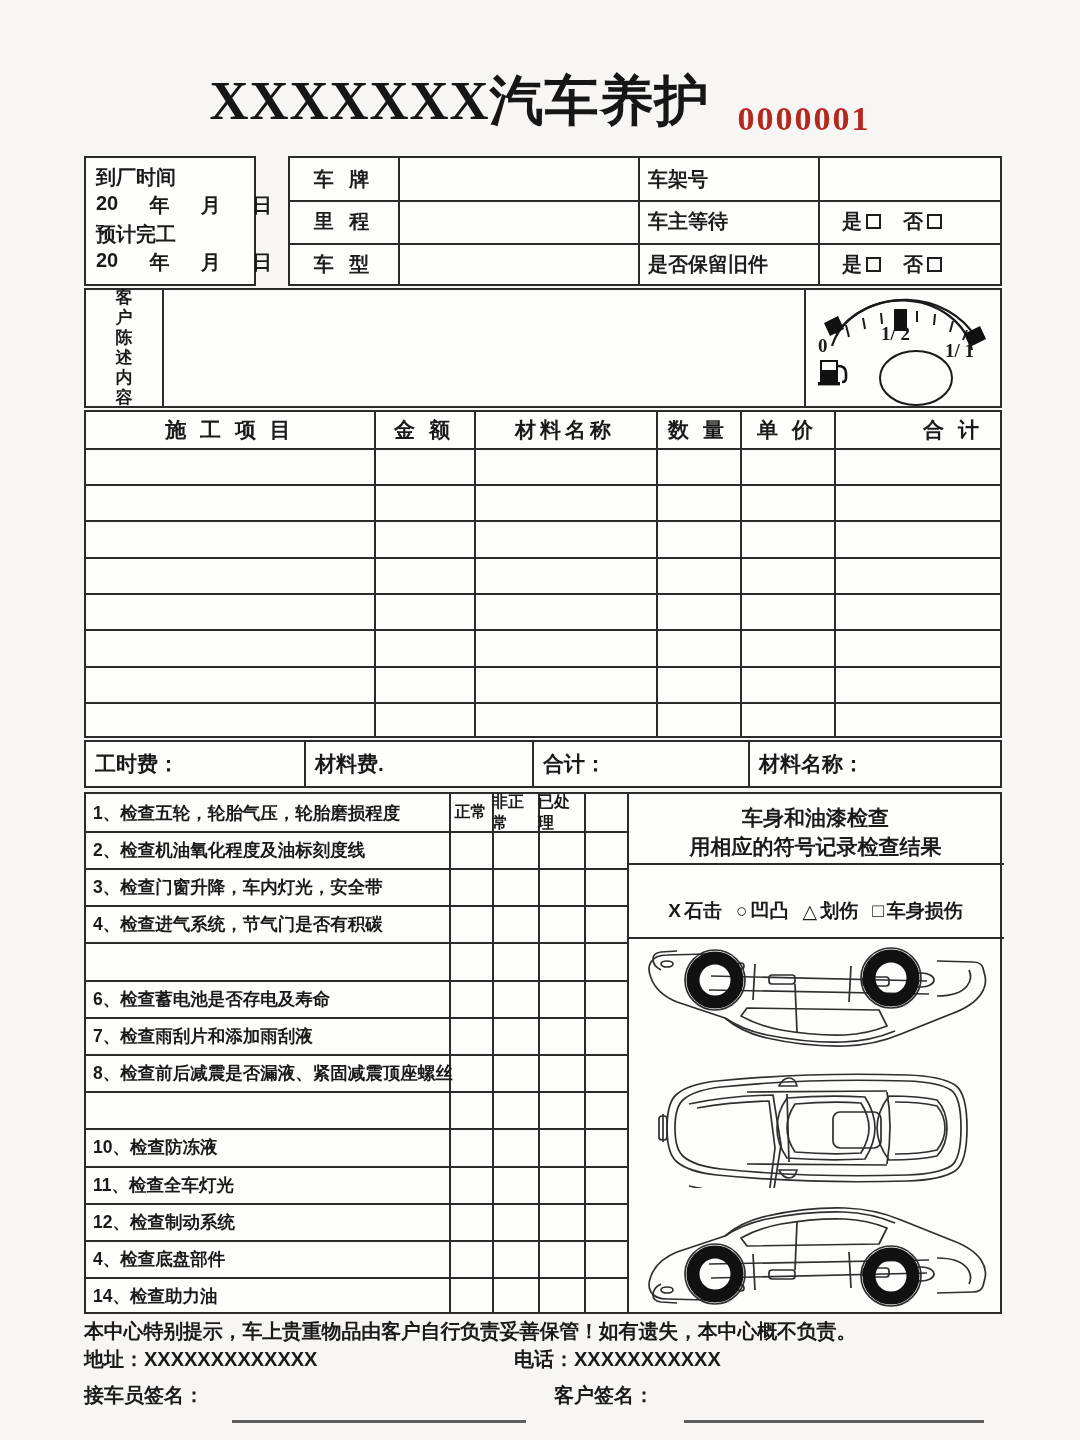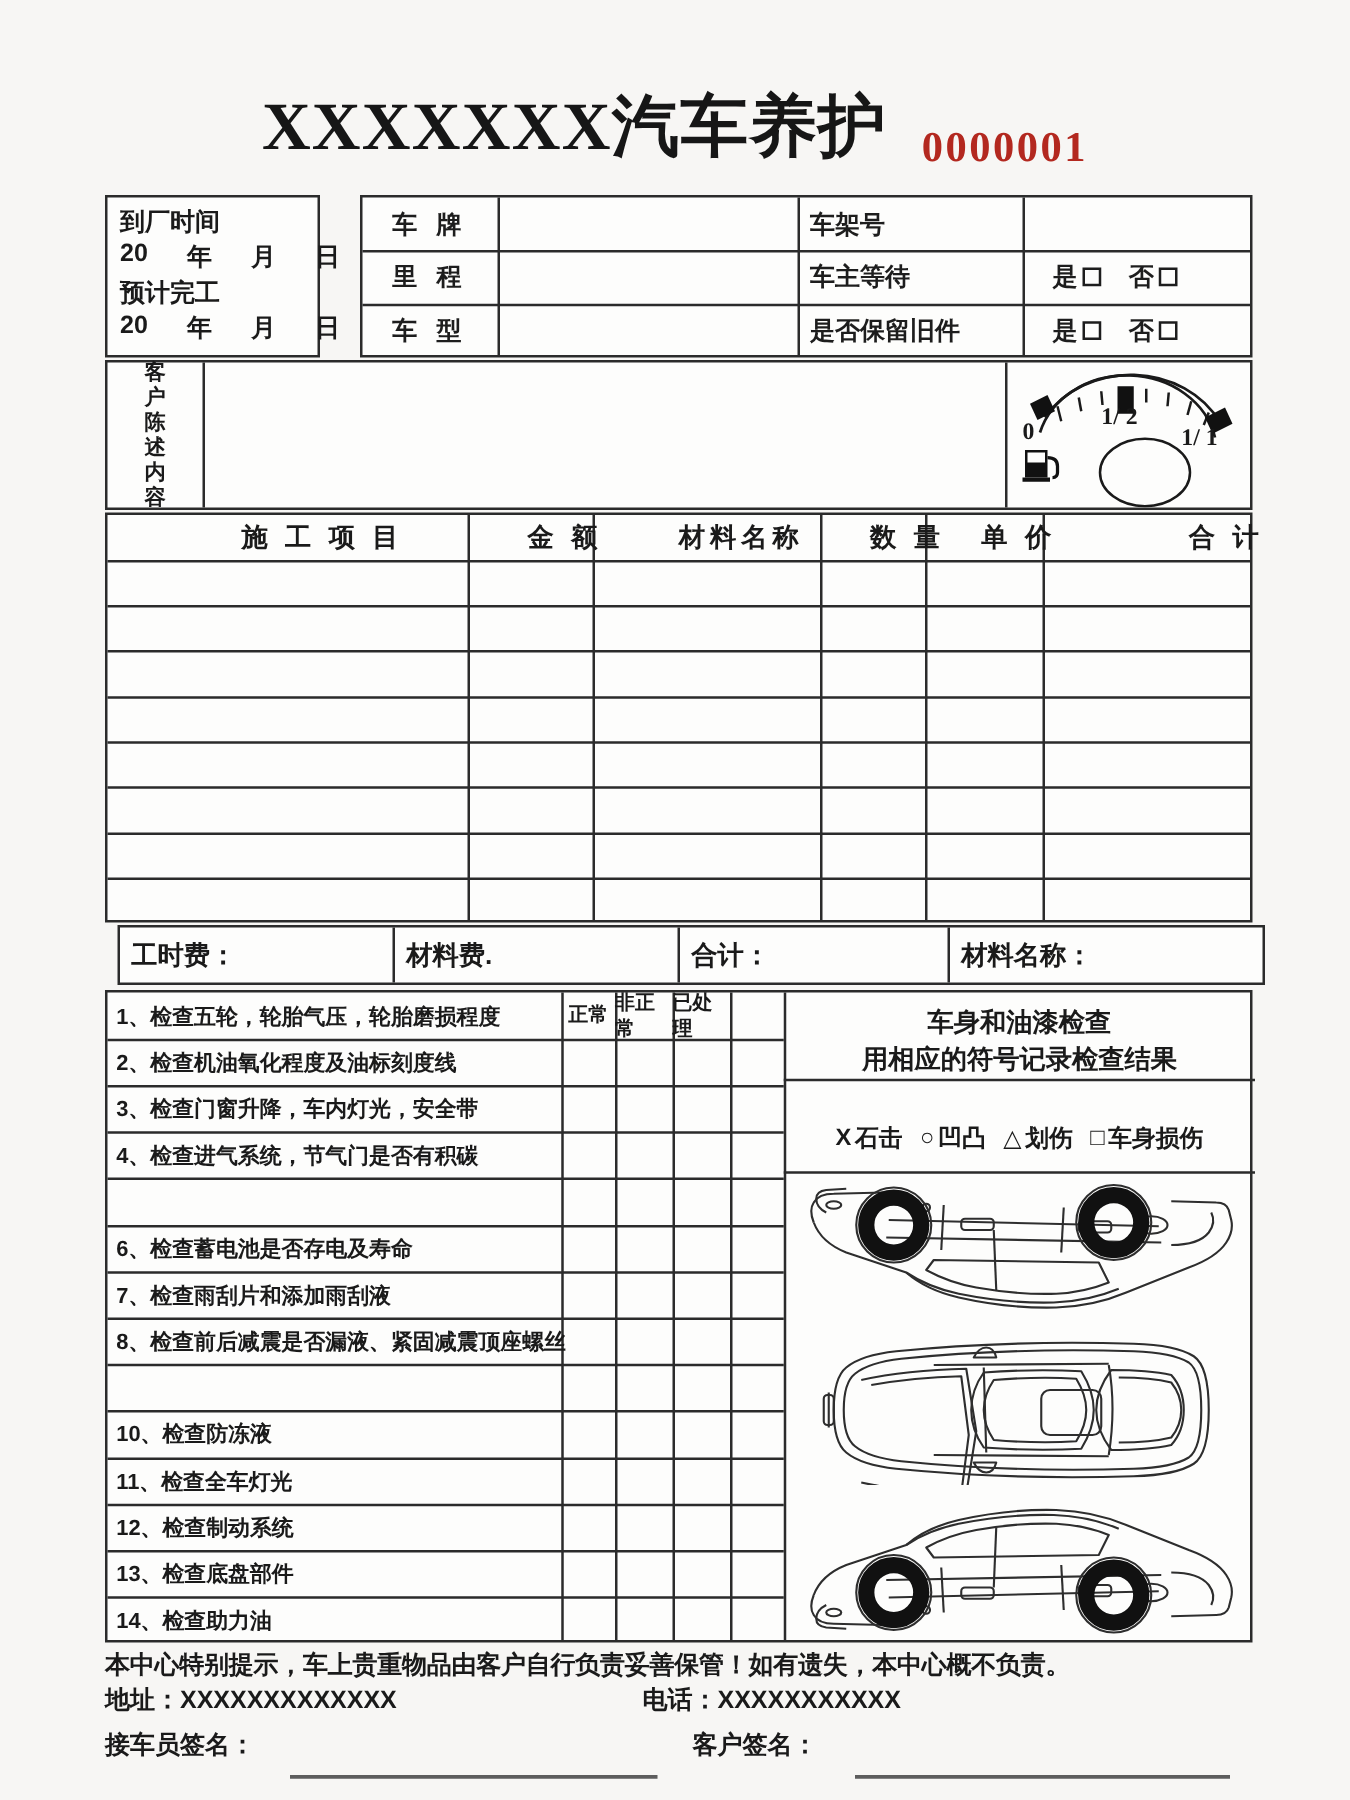--- a/index.html
+++ b/index.html
@@ -131,25 +131,24 @@
   .items-header-cell {
     position: absolute;
     top: 0;
     height: 36px;
     display: flex;
     align-items: center;
     justify-content: center;
     font-size: 21px;
     font-weight: 700;
     letter-spacing: 4px;
-    margin-left: 28px;
-  }
-
-  
-  #totals-row { left: 84px; top: 740px; width: 918px; height: 48px; margin-left: 10px; }
+  }
+
+  
+  #totals-row { left: 84px; top: 740px; width: 918px; height: 48px; }
   .totals-cell {
     position: absolute;
     top: 0; height: 100%;
     display: flex;
     align-items: center;
     padding-left: 9px;
     font-size: 21px;
     font-weight: 700;
     box-sizing: border-box;
   }
@@ -434,21 +433,21 @@
     <div class="insp-row-label" style="top:0;">1、检查五轮，轮胎气压，轮胎磨损程度</div>
     <div class="insp-row-label" style="top:37px;">2、检查机油氧化程度及油标刻度线</div>
     <div class="insp-row-label" style="top:74px;">3、检查门窗升降，车内灯光，安全带</div>
     <div class="insp-row-label" style="top:111px;">4、检查进气系统，节气门是否有积碳</div>
     <div class="insp-row-label" style="top:186px;">6、检查蓄电池是否存电及寿命</div>
     <div class="insp-row-label" style="top:223px;">7、检查雨刮片和添加雨刮液</div>
     <div class="insp-row-label" style="top:260px;">8、检查前后减震是否漏液、紧固减震顶座螺丝</div>
     <div class="insp-row-label" style="top:334px;">10、检查防冻液</div>
     <div class="insp-row-label" style="top:372px;">11、检查全车灯光</div>
     <div class="insp-row-label" style="top:409px;">12、检查制动系统</div>
-    <div class="insp-row-label" style="top:446px;">13、检查底盘部件</div>
+    <div class="insp-row-label" style="top:446px;">4、检查底盘部件</div>
     <div class="insp-row-label" style="top:483px;">14、检查助力油</div>
 
     <div class="cellline-h" style="left:541px; top:69px;  width:377px;"></div>
     <div class="cellline-h" style="left:541px; top:143px; width:377px;"></div>
 
     <div class="body-title" style="top:10px;">车身和油漆检查</div>
     <div class="body-title" style="top:39px;">用相应的符号记录检查结果</div>
 
     <div class="legend-line">
       <span class="legend-item">

